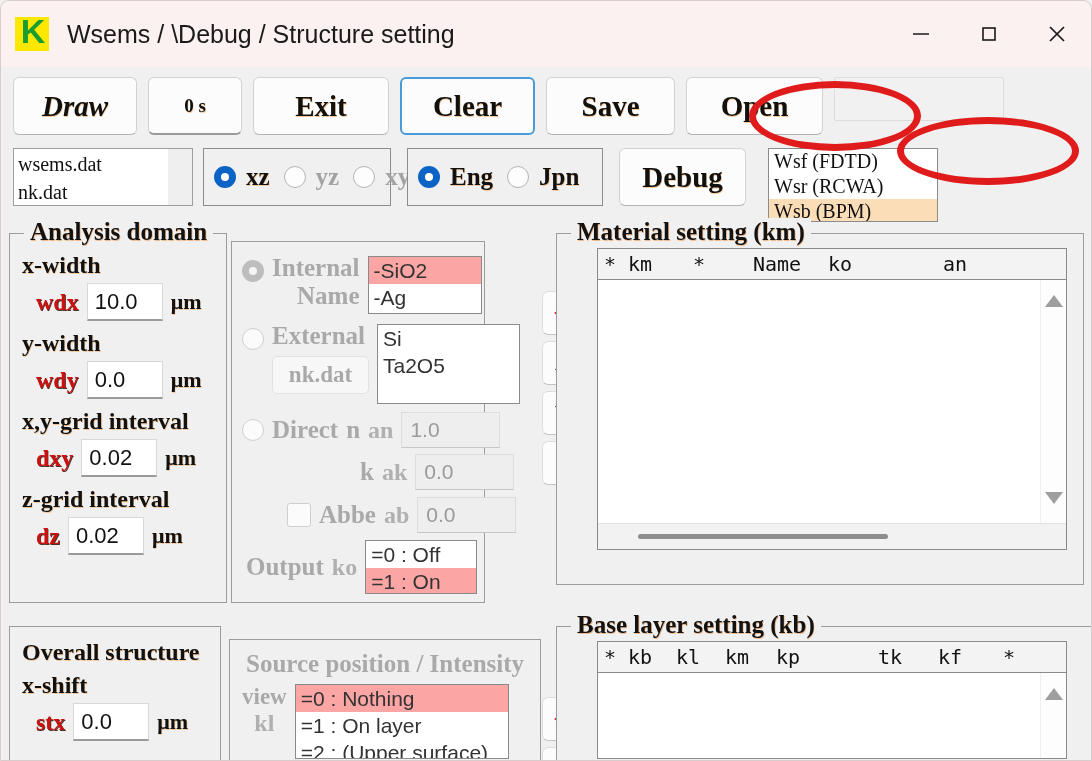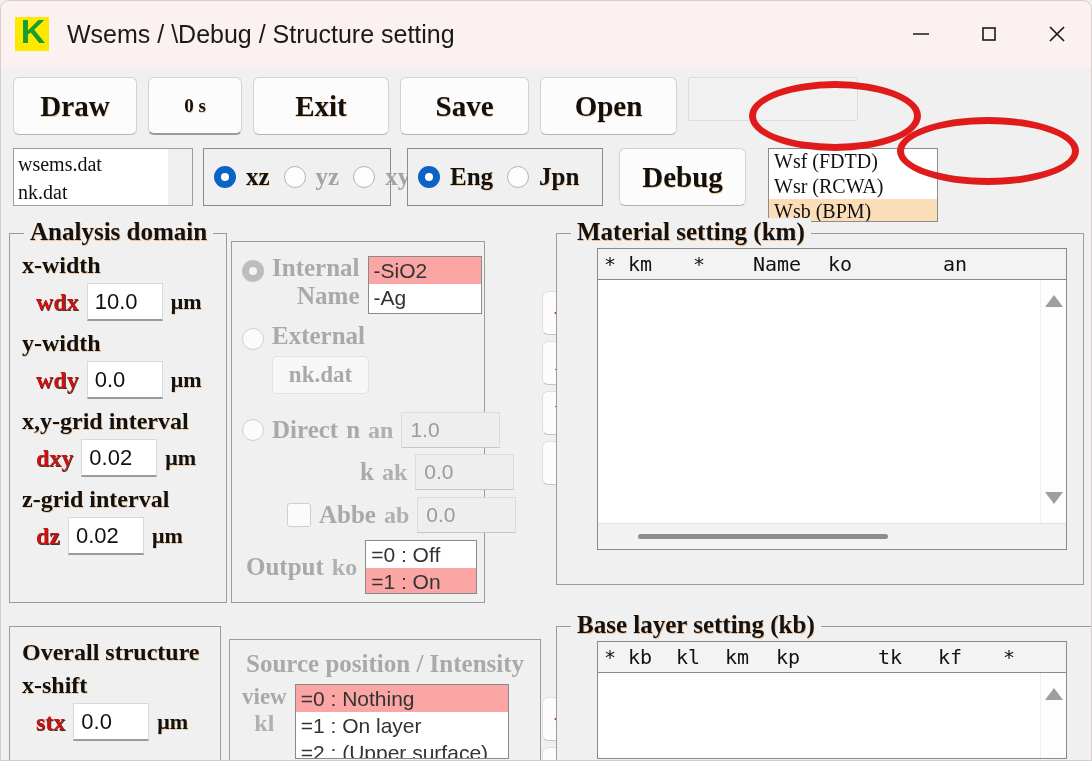--- a/index.html
+++ b/index.html
@@ -67,21 +67,21 @@
     border:1px solid #d2d2d2;
     border-bottom:1px solid #b3b3b3;
     border-radius:6px;
     display:flex; align-items:center; justify-content:center;
     font-family:"Liberation Serif", serif;
     font-weight:bold; font-size:29px; color:#10100f;
     text-shadow:0.6px 0.6px 0 #f3c79a;
   }
   .tbtn.focus { border:2px solid #4a9bd8; }
   .tbtn.small { font-size:19px; font-weight:bold; }
-  #btn-draw { width:124px; }
+  #btn-draw { width:124px;font-style:italic; }
   #btn-time { width:94px; border-bottom:2px solid #9a9a9a; }
   #btn-exit { width:136px; }
   #btn-clear { width:135px; }
   #btn-save  { width:129px; }
   #btn-open  { width:137px; }
   #btn-transfer { width:142px; }
   #tb-blank {
     width:170px; height:44px; background:#f1f1f1;
     border:1px solid #dcdcdc; border-radius:2px;
   }
@@ -340,20 +340,21 @@
           </svg>
       </div>
     </div>
   </div>
 
   <div id="toolbar">
     <div class="tbrow">
       <div class="tbtn" id="btn-draw">Draw</div>
       <div class="tbtn small" id="btn-time">0 s</div>
       <div class="tbtn" id="btn-exit">Exit</div>
+      <div class="tbtn focus" id="btn-clear">Clear</div>
       <div class="tbtn" id="btn-save">Save</div>
       <div class="tbtn" id="btn-open">Open</div>
       <div id="tb-blank"></div>
     </div>
   </div>
 
   <div id="row2">
 
     <div id="file-list">
       <div class="fl-item">wsems.dat</div>
@@ -447,20 +448,24 @@
         <div class="li">-Ag</div>
       </div>
     </div>
 
     <div style="position:absolute; left:10px; top:80px; display:flex; align-items:flex-start; gap:8px;">
       <div class="radio dimoff" style="margin-top:6px;"></div>
       <div>
         <div class="dimlabel">External</div>
         <div class="dbtn" style="width:97px; margin-top:6px;">nk.dat</div>
       </div>
+      <div class="listbox" style="width:143px; height:80px; margin-top:2px;">
+        <div class="li">Si</div>
+        <div class="li">Ta2O5</div>
+      </div>
     </div>
 
     <div style="position:absolute; left:10px; top:170px; display:flex; align-items:center; gap:8px;">
       <div class="radio dimoff"></div>
       <div class="dimlabel">Direct</div>
       <div class="dimlabel">n</div>
       <div class="dimvar">an</div>
       <div class="dinput" style="width:99px;">1.0</div>
     </div>
 

